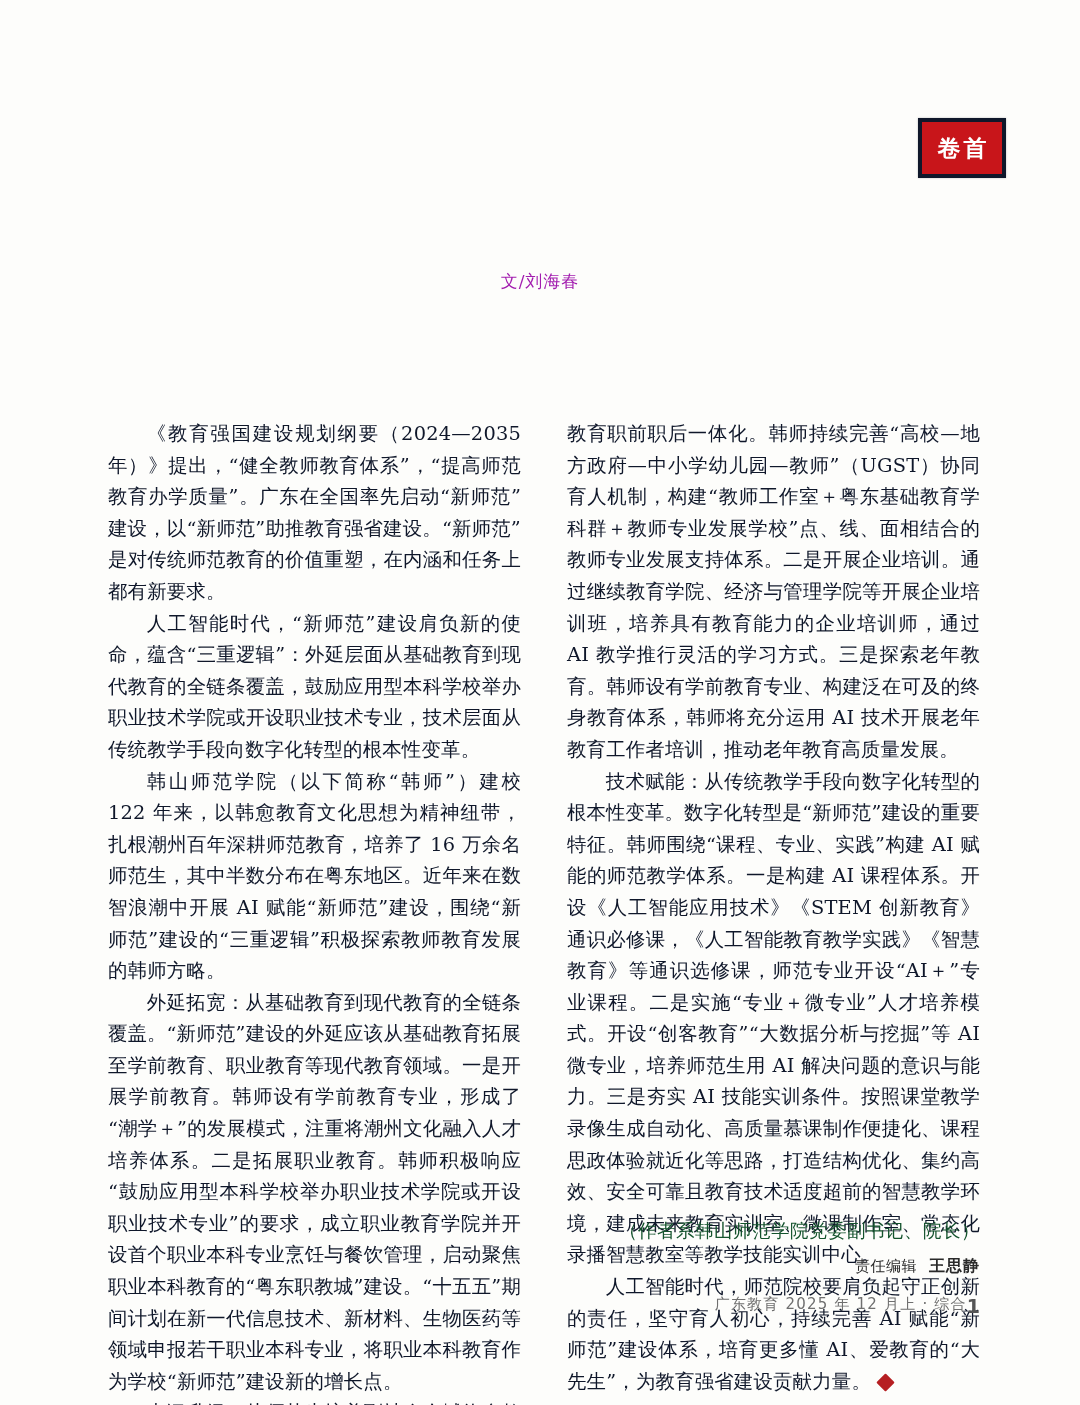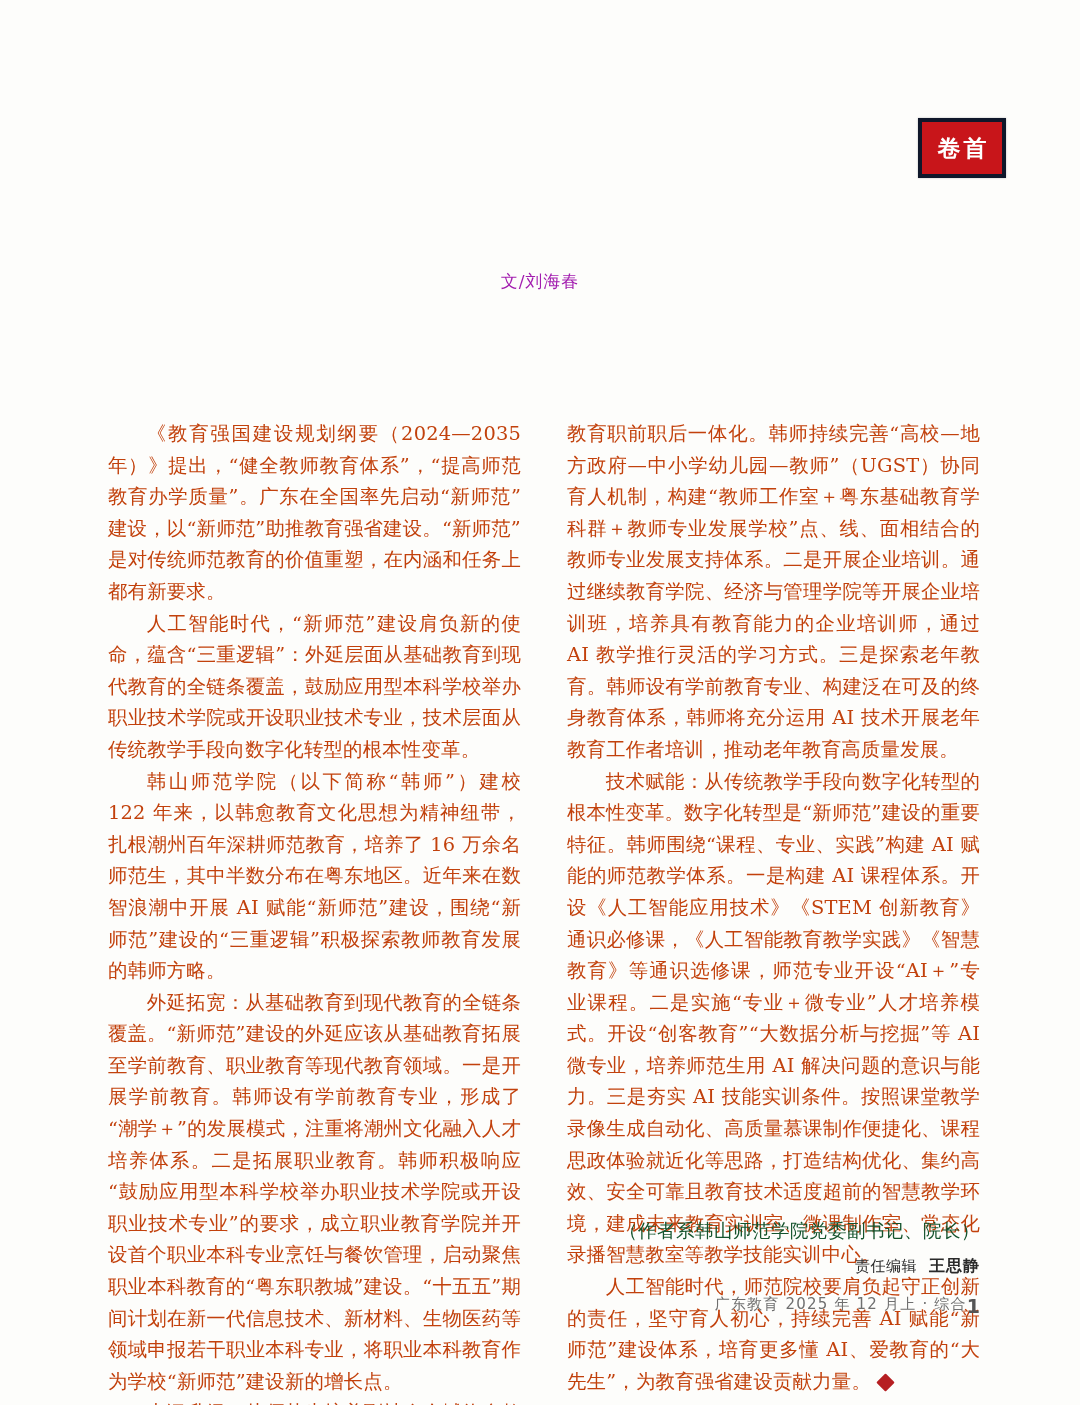--- a/index.html
+++ b/index.html
@@ -94,21 +94,21 @@
     position: relative;
   }
   .col p {
     margin: 0;
     font-size: 19.4px;
     line-height: 31.6px;
     text-align: justify;
     text-justify: inter-ideograph;
     letter-spacing: 0.2px;
     font-family: "DejaVu Serif", "Liberation Serif", serif;
-    color: #c2410c;
+    color: #0f172a;
   }
   .col p.indent { text-indent: 2em; }
   .col p b, .col p .hd {
     font-family: "DejaVu Sans", "Liberation Sans", sans-serif;
     font-weight: 400;
     letter-spacing: 0;
   }
   .endmark {
     display: inline-block;
     width: 13px;

